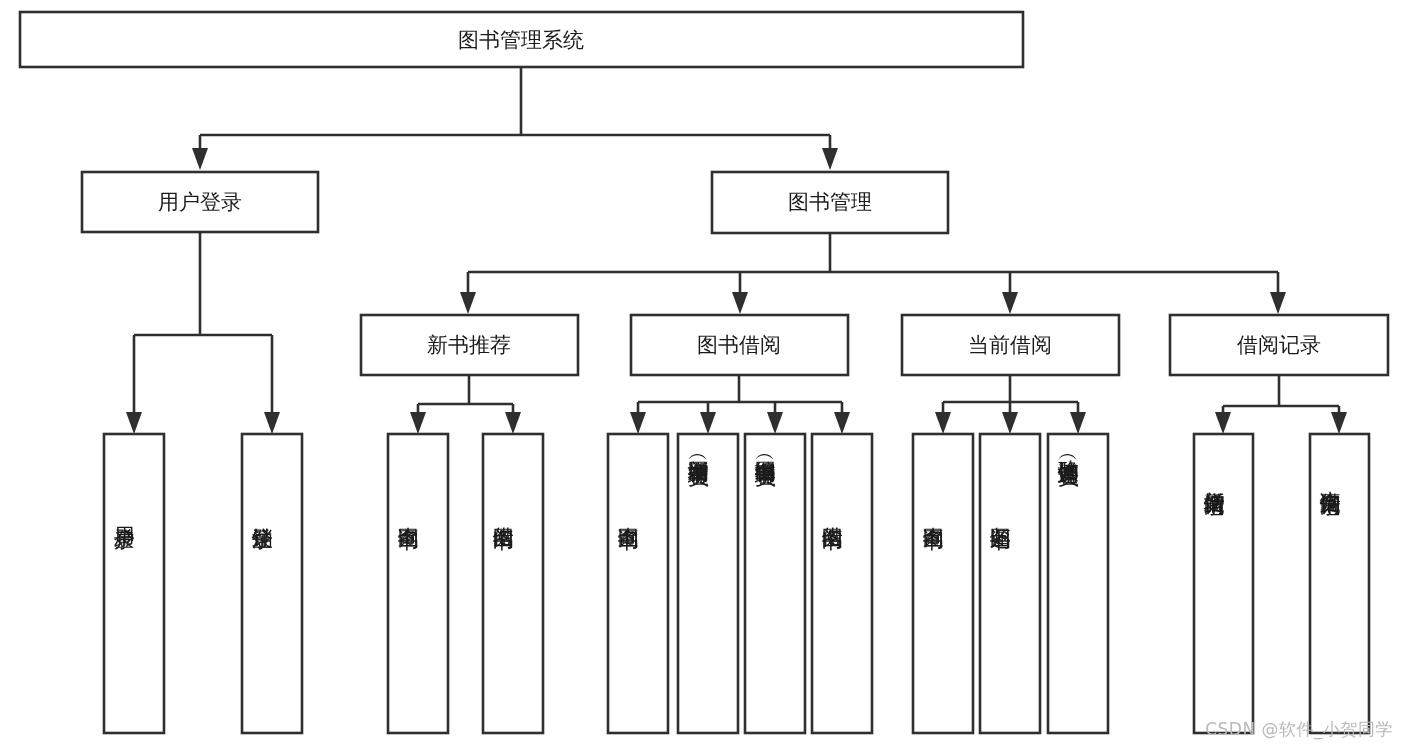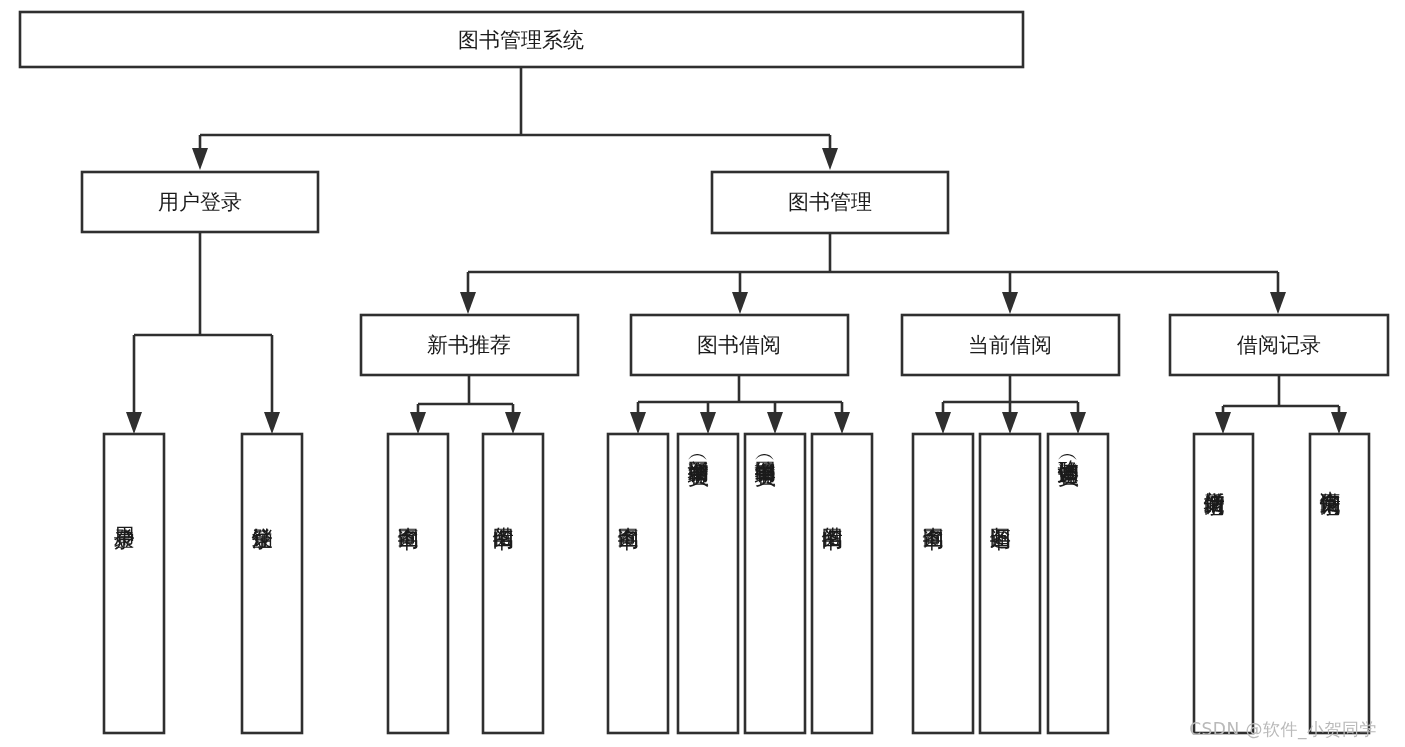--- a/index.html
+++ b/index.html
@@ -57,21 +57,21 @@
     font-size: 21px;
     line-height: 1.06;
     color: #1b1b1b;
     letter-spacing: 1px;
     text-align: left;
     white-space: nowrap;
     pointer-events: none;
   }
   .watermark {
     position: absolute;
-    right: 28px;
+    right: 12px;
     bottom: 6px;
     font-family: "DejaVu Sans", "Liberation Sans", sans-serif;
     font-size: 17px;
     color: #b9b9b9;
     letter-spacing: 0.5px;
     white-space: nowrap;
   }
 </style>
 </head>
 <body>

